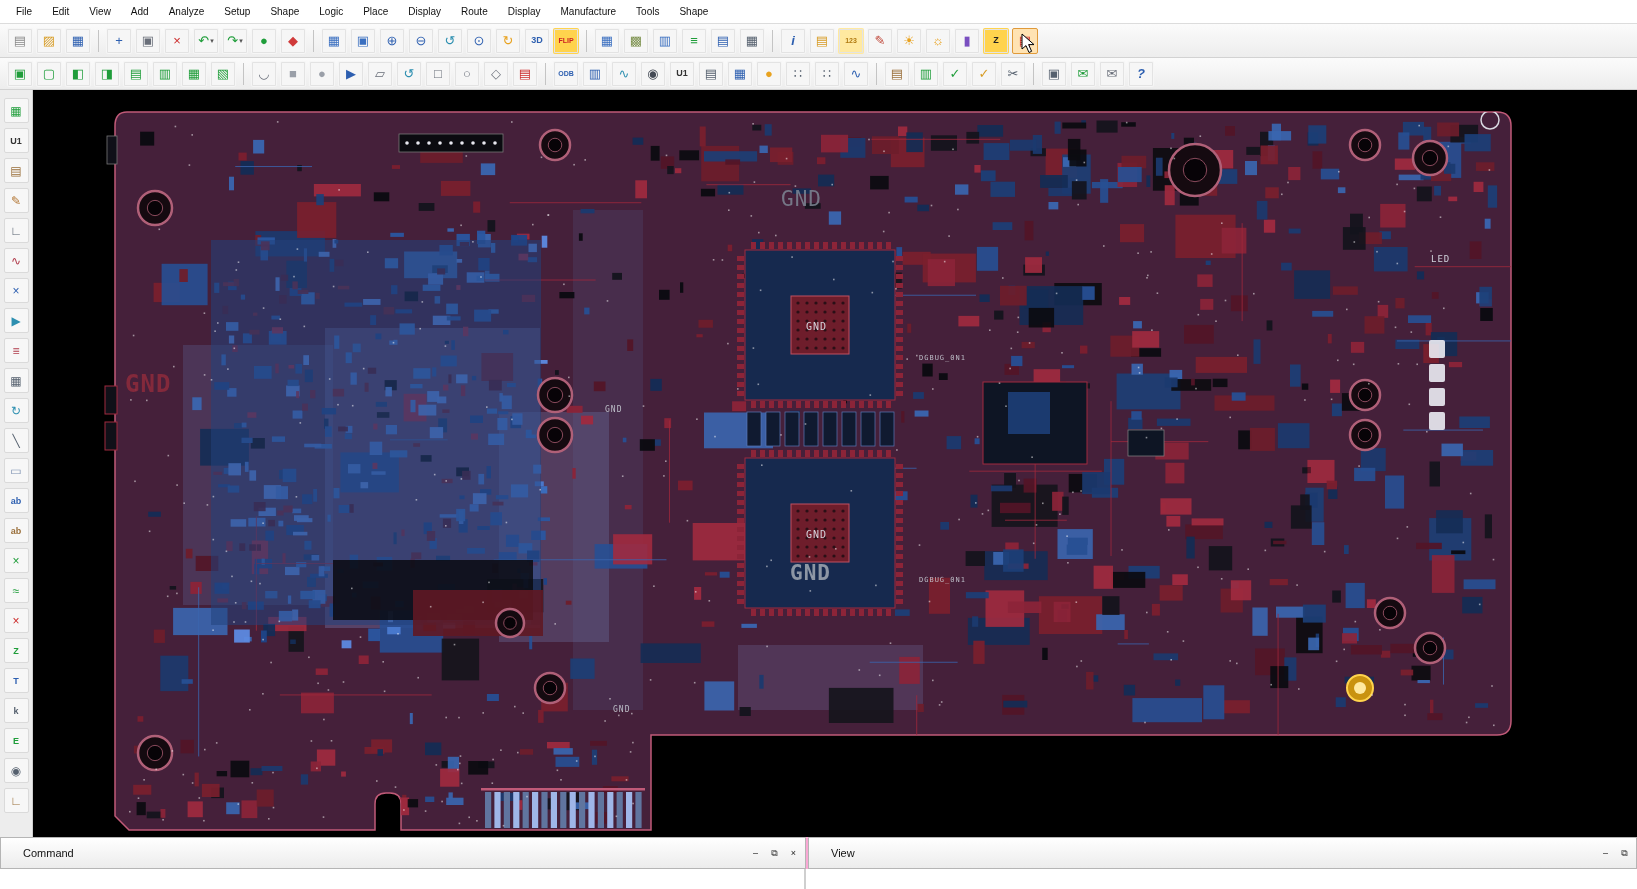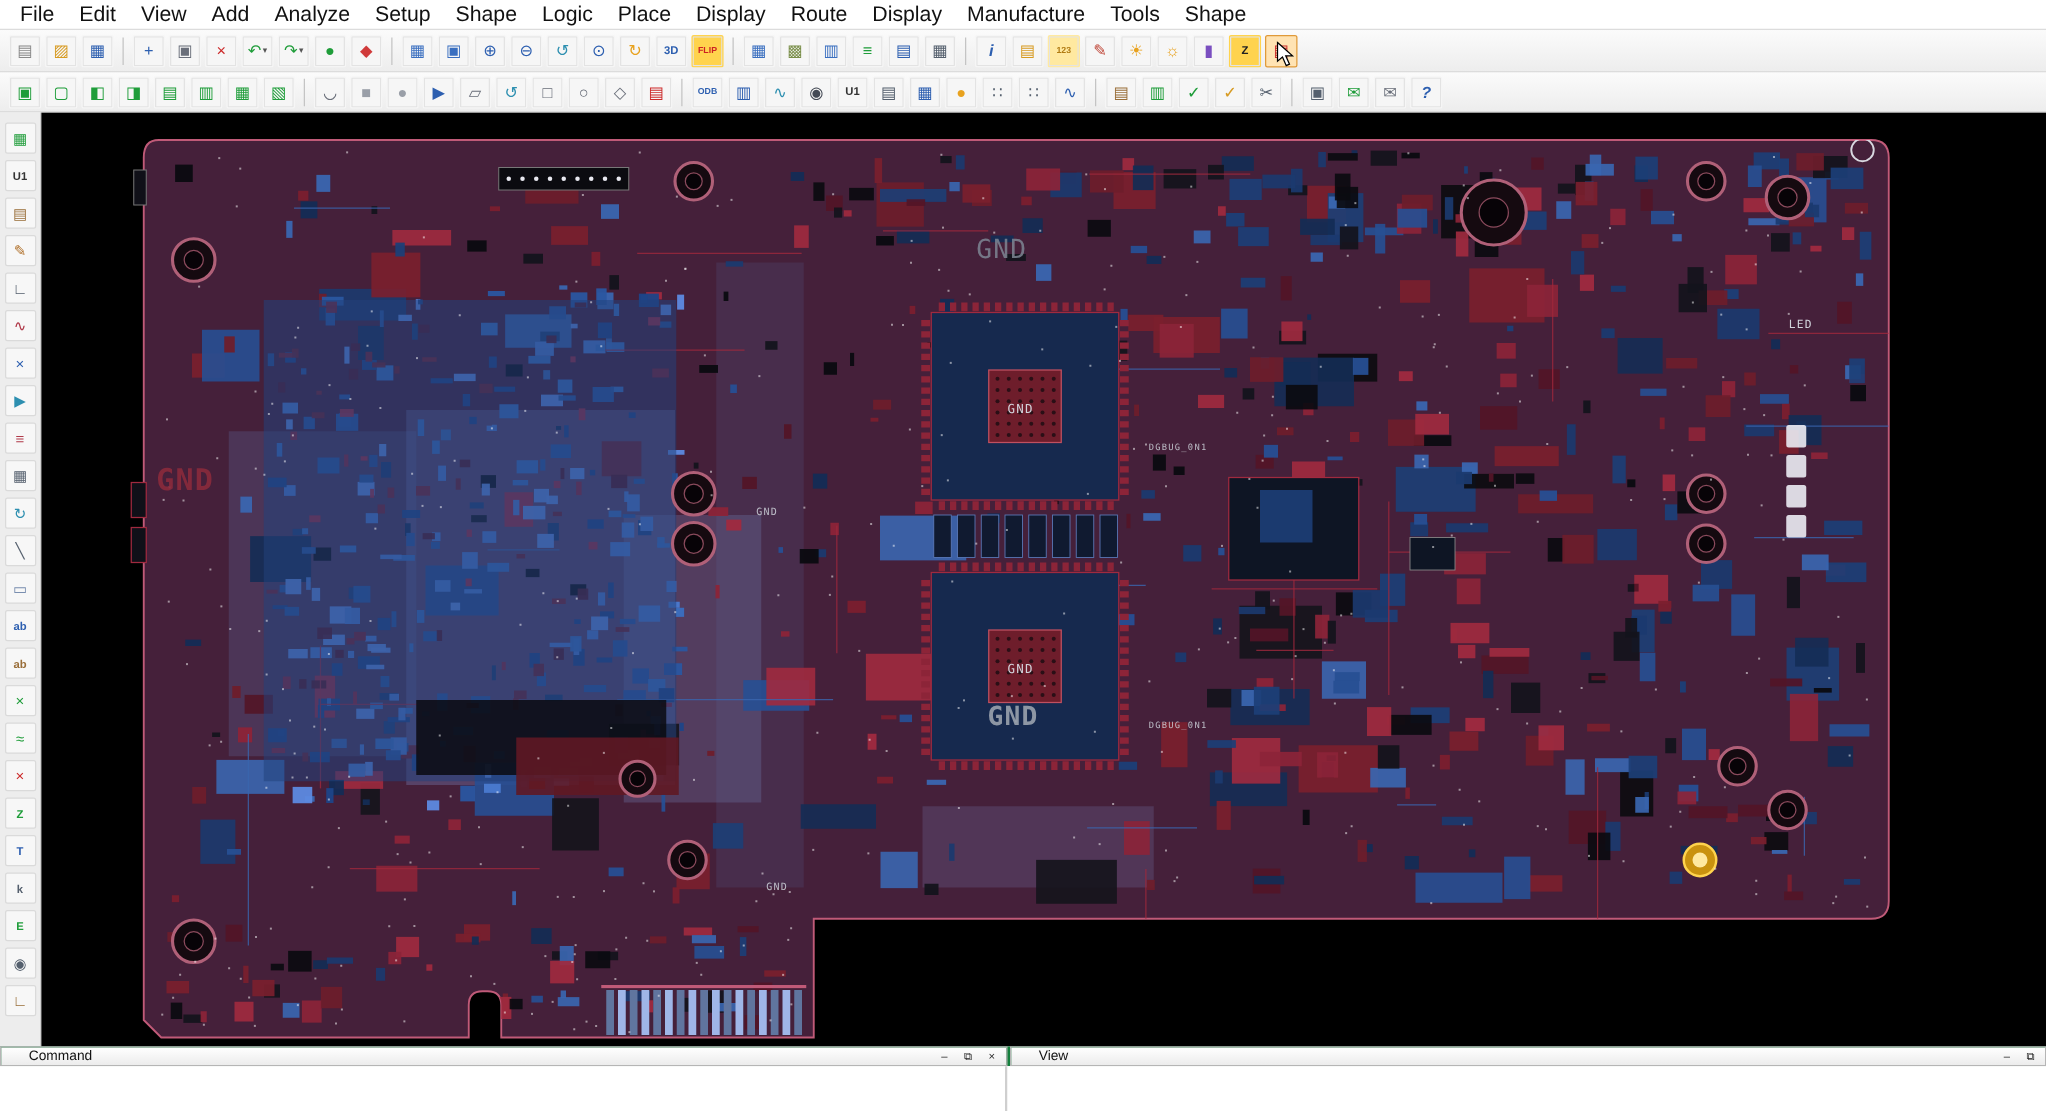--- a/index.html
+++ b/index.html
@@ -1,40 +1,40 @@
 <!DOCTYPE html>
 <html><head>
 <meta charset="utf-8">
 <style>
   html,body{margin:0;padding:0;}
   body{width:1637px;height:889px;overflow:hidden;font-family:"Liberation Sans",sans-serif;background:#fff;position:relative;}
 
   
   .menubar{height:24px;background:#ffffff;border-bottom:1px solid #dcdcdc;display:flex;align-items:center;padding-left:6px;box-sizing:border-box;}
-  .menu-item{padding:3px 10px;font-size:17px;color:#111;cursor:default;}
+  .menu-item{padding:3px 10px;font-size:10px;color:#111;cursor:default;}
 
   
   .toolbar{display:flex;align-items:center;background:linear-gradient(#fbfbfb,#ededed);border-bottom:1px solid #d2d2d2;padding-left:6px;box-sizing:border-box;gap:1px;}
   .toolbar1{height:34px;}
   .toolbar2{height:32px;}
   .tb-icon{min-width:24px;height:24px;display:flex;align-items:center;justify-content:center;font-size:13px;border:1px solid transparent;border-radius:2px;background:#f6f6f6;box-shadow:inset 0 0 0 1px #e3e3e3;margin:0 1px;cursor:default;}
   .tb-icon span{line-height:1;}
   .tb-icon.active{background:#ffe3b3;border:1px solid #e09a3a;box-shadow:none;}
   .tb-sep{width:1px;height:22px;background:#c4c4c4;margin:0 5px;}
   .dd{font-size:7px;color:#555;margin-left:1px;}
 
   
   .main{display:flex;height:747px;}
   .lefttb{width:33px;background:#ededed;border-right:1px solid #cfcfcf;display:flex;flex-direction:column;align-items:center;padding-top:8px;gap:5px;box-sizing:border-box;}
   .lt-icon{width:23px;height:23px;display:flex;align-items:center;justify-content:center;font-size:12px;background:#f7f7f7;border:1px solid #dadada;border-radius:2px;cursor:default;}
-  .canvas{position:relative;flex:1;background:#737373;overflow:hidden;}
+  .canvas{position:relative;flex:1;background:#1d4ed8;overflow:hidden;}
   .canvas svg{display:block;}
 
   
-  .bottombars{display:flex;height:16px;background:#15803d;gap:2px;}
+  .bottombars{display:flex;height:32px;background:#f9a8d4;gap:2px;}
   .panelbar{background:linear-gradient(#ffffff,#ececec);border:1px solid #b5b5b5;display:flex;align-items:center;font-size:11px;color:#111;box-sizing:border-box;}
   .panelbar-left{width:806px;padding-left:22px;}
   .panelbar-right{flex:1;padding-left:22px;}
   .pb-spacer{flex:1;}
   .pb-btn{width:15px;height:12px;display:flex;align-items:center;justify-content:center;font-size:9px;color:#222;margin-right:4px;cursor:default;}
   .consoles{display:flex;height:36px;background:#fff;}
   .console-left{width:806px;background:#fff;border-right:2px solid #cfcfcf;box-sizing:border-box;}
   .console-right{flex:1;background:#fff;}
 
   .cursor{position:absolute;z-index:99;pointer-events:none;}

